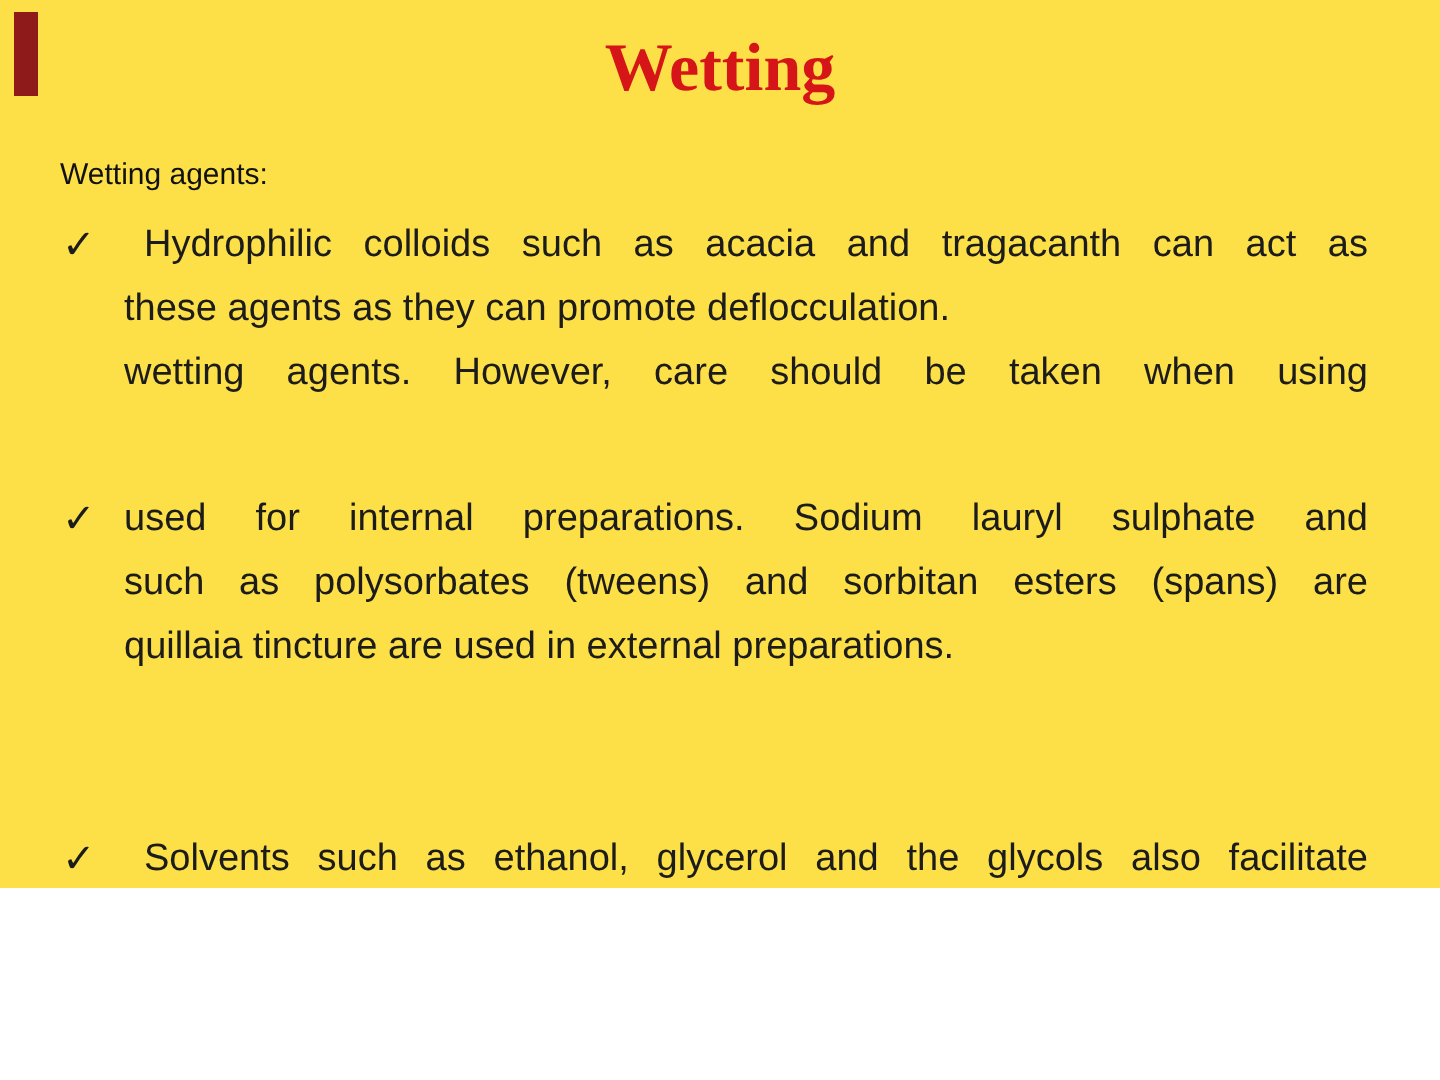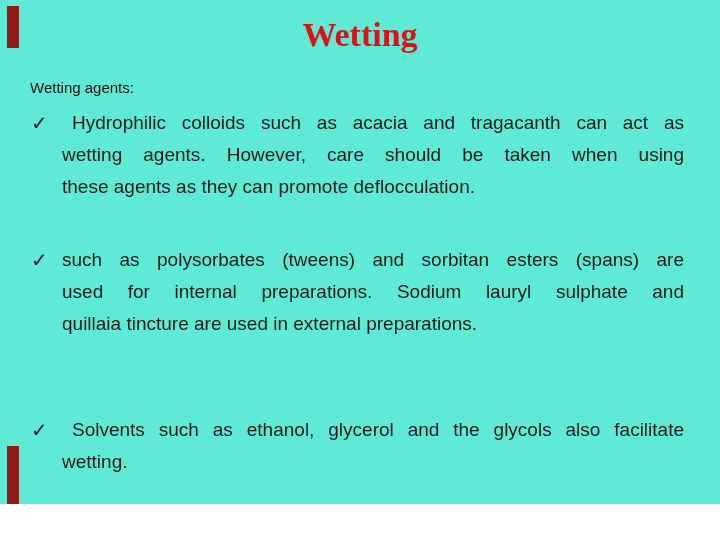--- a/index.html
+++ b/index.html
@@ -1,20 +1,20 @@
 <!DOCTYPE html>
 <html><head>
 <meta charset="utf-8">
 <style>
   html, body { margin: 0; padding: 0; background: #ffffff; }
   .slide {
     position: relative;
     width: 720px;
-    height: 504px;
-    background: #5eead4;
+    height: 444px;
+    background: #fde047;
     overflow: hidden;
     font-family: "Liberation Sans", sans-serif;
   }
   .accent-bar {
     position: absolute;
     left: 7px;
     width: 12px;
   }
   .accent-bar.top { top: 6px; height: 42px; }
   .accent-bar.bottom { top: 446px; height: 90px; }
@@ -81,30 +81,30 @@
   <div class="accent-bar bottom" style="background: rgb(142, 26, 26);"></div>
 
   <h1 class="title" style="color: rgb(214, 21, 24);">Wetting</h1>
 
   <h2 class="heading">Wetting agents:</h2>
 
   <div class="bullet bullet-1">
     <span class="check">✓</span>
     <div class="lines">
       <div class="line indent-lg" style="color: rgb(28, 28, 28);">Hydrophilic colloids such as acacia and tragacanth can act as</div>
+      <div class="line last" style="color: rgb(28, 28, 28);">these agents as they can promote deflocculation.</div>
       <div class="line" style="color: rgb(28, 28, 28);">wetting agents. However, care should be taken when using</div>
-      <div class="line last" style="color: rgb(28, 28, 28);">these agents as they can promote deflocculation.</div>
     </div>
   </div>
 
   <div class="bullet bullet-2">
     <span class="check">✓</span>
     <div class="lines">
+      <div class="line" style="color: rgb(28, 28, 28);">used for internal preparations. Sodium lauryl sulphate and</div>
       <div class="line" style="color: rgb(28, 28, 28);">such as polysorbates (tweens) and sorbitan esters (spans) are</div>
-      <div class="line" style="color: rgb(28, 28, 28);">used for internal preparations. Sodium lauryl sulphate and</div>
       <div class="line last" style="color: rgb(28, 28, 28);">quillaia tincture are used in external preparations.</div>
     </div>
   </div>
 
   <div class="bullet bullet-3">
     <span class="check">✓</span>
     <div class="lines">
       <div class="line indent-lg" style="color: rgb(28, 28, 28);">Solvents such as ethanol, glycerol and the glycols also facilitate</div>
       <div class="line last" style="color: rgb(28, 28, 28);">wetting.</div>
     </div>

